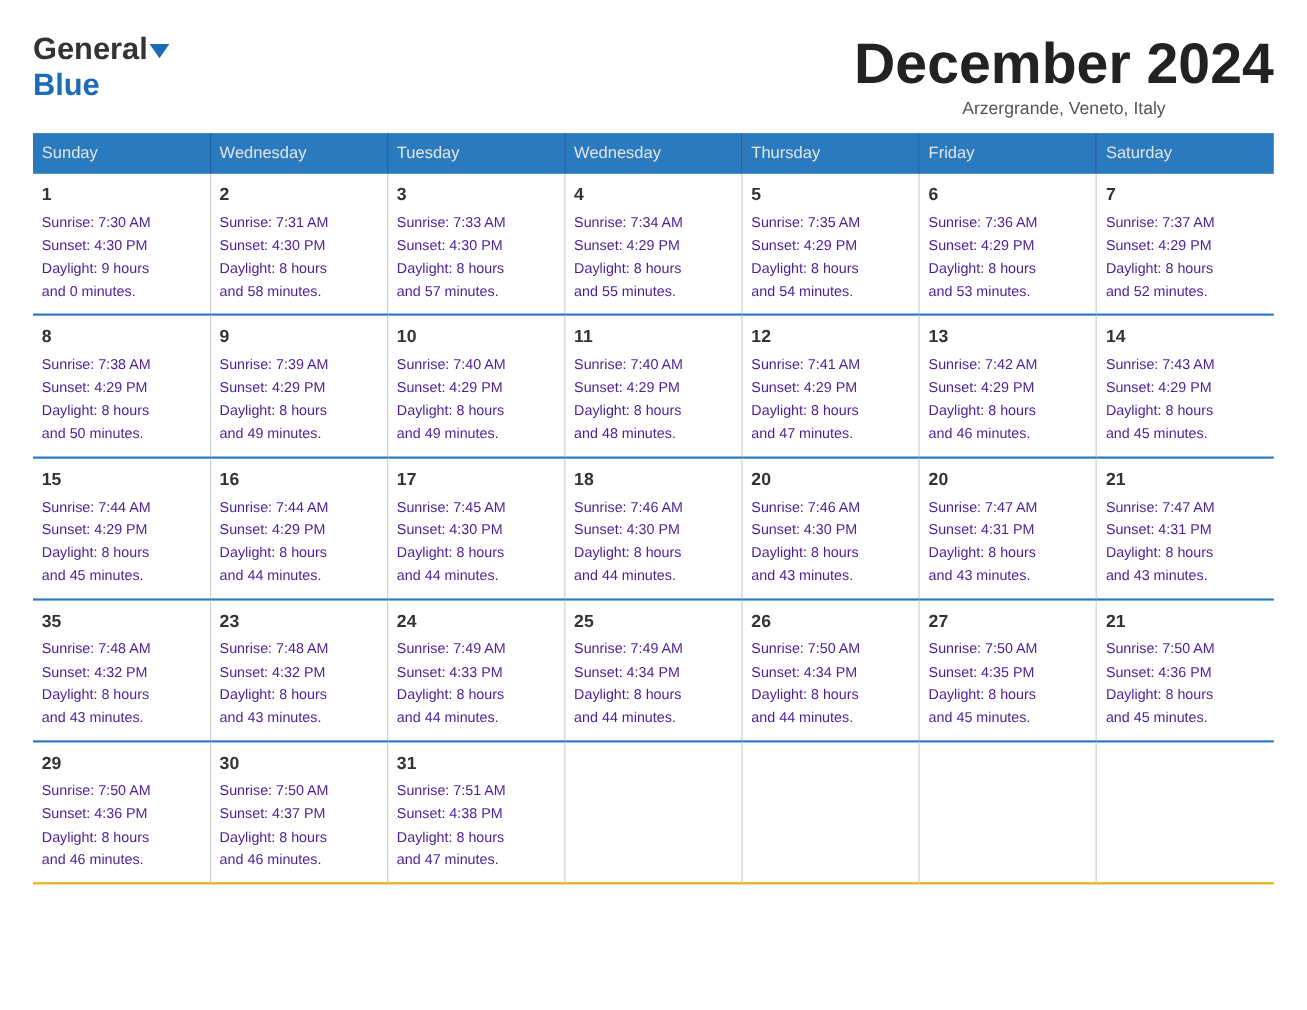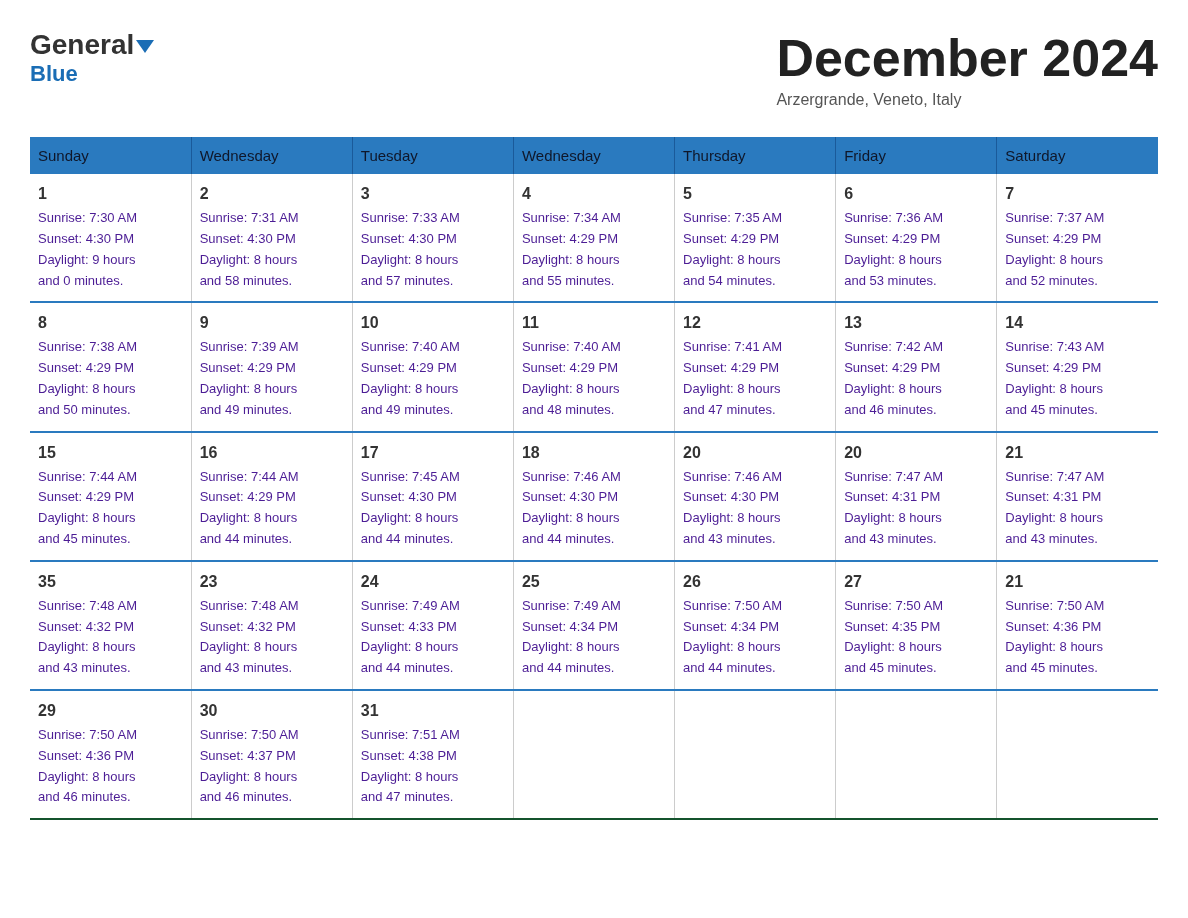--- a/index.html
+++ b/index.html
@@ -7,61 +7,61 @@
       font-family: Arial, sans-serif;
       background: #fff;
       padding: 30px;
       width: 1188px;
       min-height: 918px;
     }
     .header {
       display: flex;
       justify-content: space-between;
       align-items: flex-start;
-      margin-bottom: 28px;
+      margin-bottom: 12px;
     }
     .logo {
       display: flex;
       flex-direction: column;
       align-items: flex-start;
     }
     .logo-text {
       font-size: 28px;
       font-weight: bold;
       color: #333;
       line-height: 1.1;
     }
     .logo-line {
-      font-size: 22px;
+      font-size: 28px;
       font-weight: bold;
       color: #1a6db5;
     }
     .title-block {
-      text-align: left;
+      text-align: center;
     }
     .title-block h1 {
       font-size: 52px;
       font-weight: bold;
       color: #222;
       line-height: 1.1;
     }
     .title-block h2 {
       font-size: 16px;
       font-weight: normal;
       color: #555;
       margin-top: 4px;
     }
     table {
       width: 100%;
       border-collapse: collapse;
       font-size: 13.5px;
     }
     thead tr th {
       background-color: #2a7abf;
-      color: #0f172a;
+      color: #e5e5e5;
       padding: 10px 8px;
       text-align: left;
       font-size: 15px;
       font-weight: normal;
       border-right: 1px solid #1a5a9a;
     }
     thead tr th:last-child {
       border-right: none;
     }
     tbody tr td {
@@ -81,21 +81,21 @@
       font-weight: bold;
       display: block;
       margin-bottom: 2px;
     }
     tbody tr td .day-info {
       font-size: 13px;
       color: #4c1d95;
       line-height: 1.6;
     }
     tbody tr:last-child td {
-      border-bottom: 2px solid #14532d;
+      border-bottom: 2px solid #eab308;
     }
     .empty-cell {
       background: #fff;
     }
   </style>
 </head>
 <body>
 
 <div class="header">
   <div class="logo">

